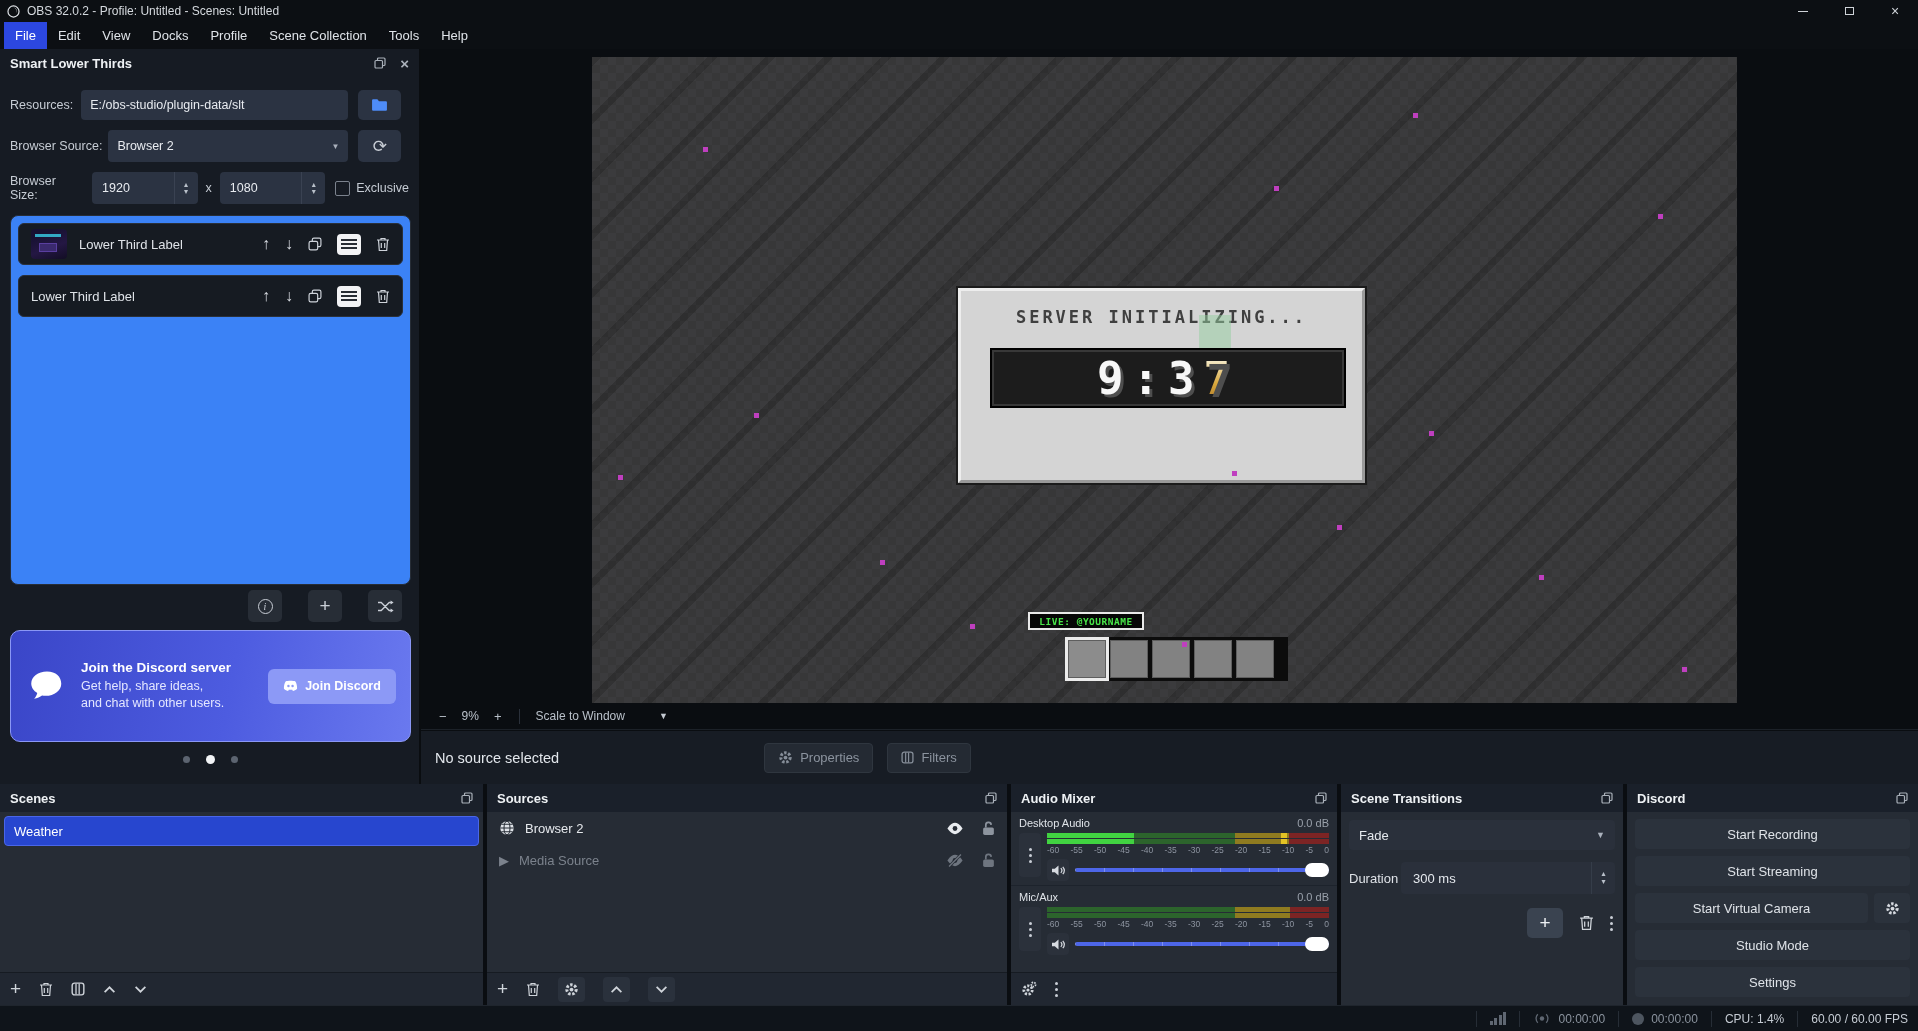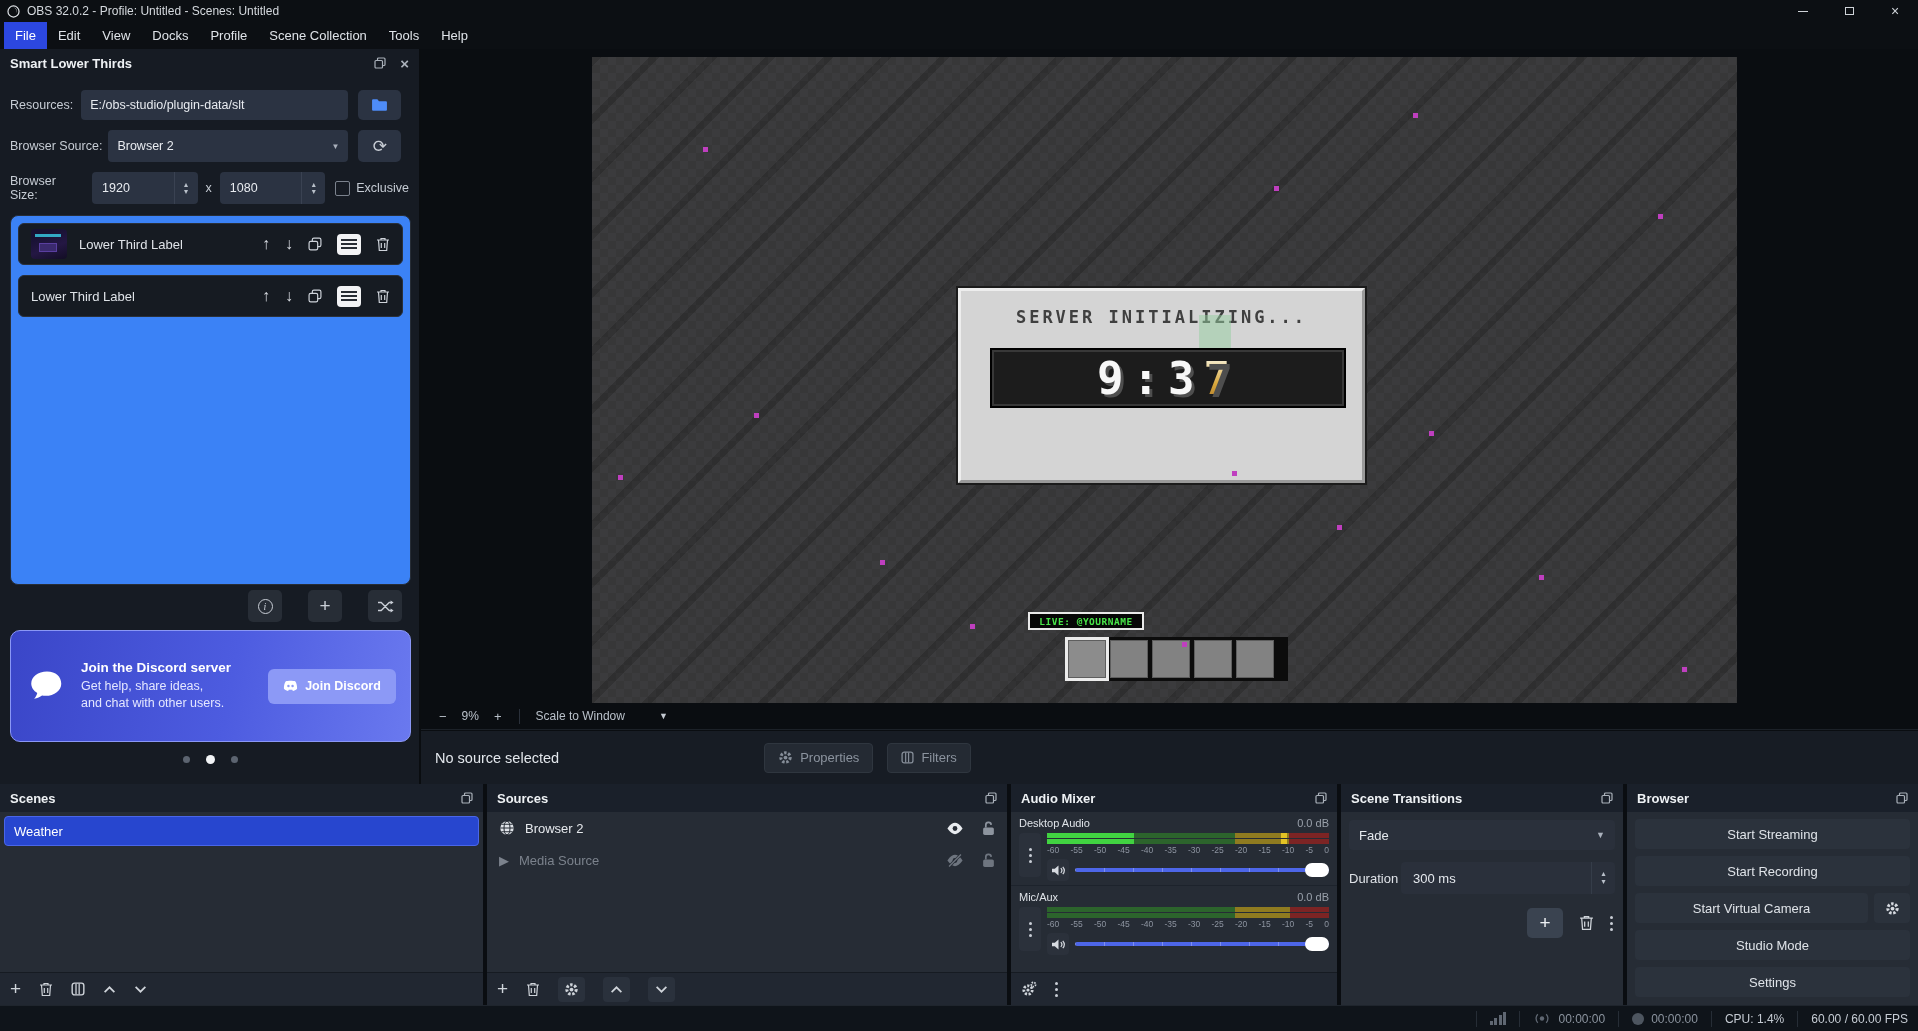--- a/index.html
+++ b/index.html
@@ -770,31 +770,31 @@
               <i></i>
               <i></i>
               <i></i>
             </span>
         </div>
       </div>
     </div>
 
     <div class="panel" id="panel-controls">
       <div class="panel-header">
-        <span class="ptitle">Browser</span>
+        <span class="ptitle">Discord</span>
         <span class="popout">
           <svg width="12" height="12" viewBox="0 0 12 12">
               <rect x="3.5" y="1" width="7.5" height="7.5" rx="1" fill="none" stroke="currentColor" stroke-width="1.2"></rect>
               <rect x="1" y="3.5" width="7.5" height="7.5" rx="1" fill="#1a202a" stroke="currentColor" stroke-width="1.2"></rect>
             </svg>
         </span>
       </div>
       <div class="panel-body controls-body">
+        <div class="ctrl-btn">Start Recording</div>
         <div class="ctrl-btn">Start Streaming</div>
-        <div class="ctrl-btn">Start Recording</div>
         <div class="vc-row">
           <div class="ctrl-btn">Start Virtual Camera</div>
           <div class="vc-gear">
             <svg width="15" height="15" viewBox="0 0 16 16">
                 <circle cx="8" cy="8" r="5" fill="none" stroke="currentColor" stroke-width="3.2" stroke-dasharray="2.6 1.7"></circle>
                 <circle cx="8" cy="8" r="2" fill="currentColor"></circle>
               </svg>
           </div>
         </div>
         <div class="ctrl-btn">Studio Mode</div>

